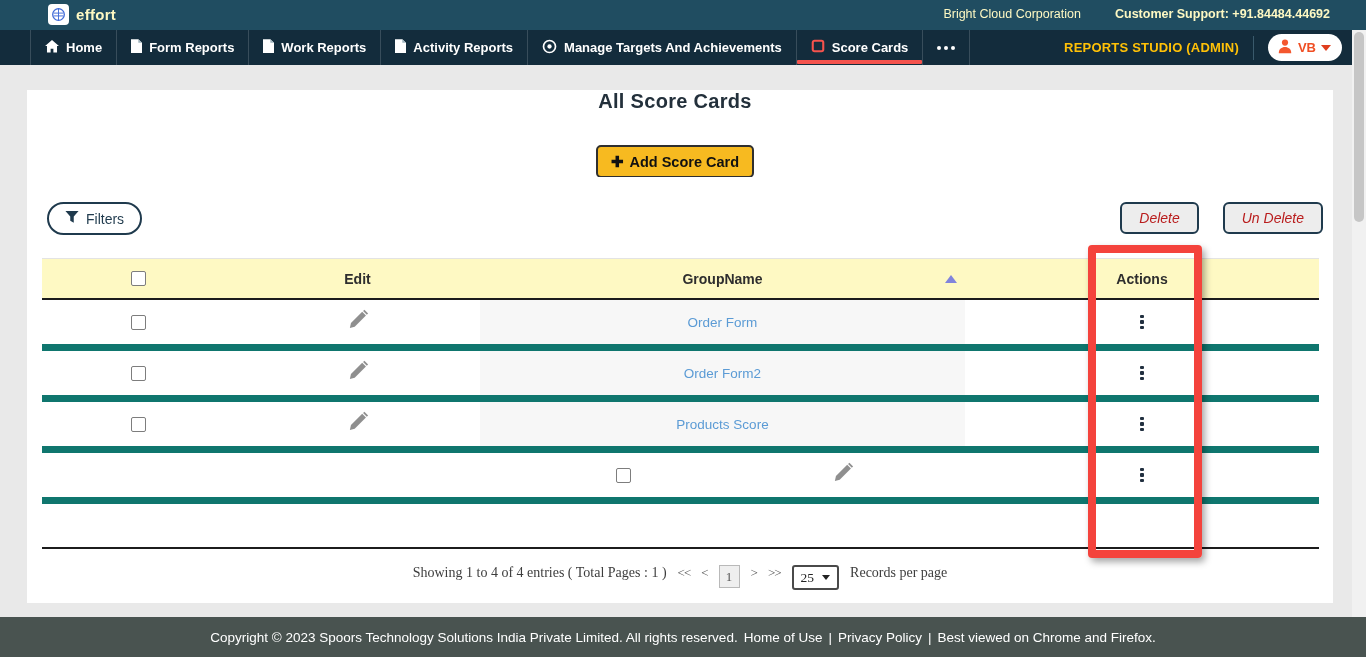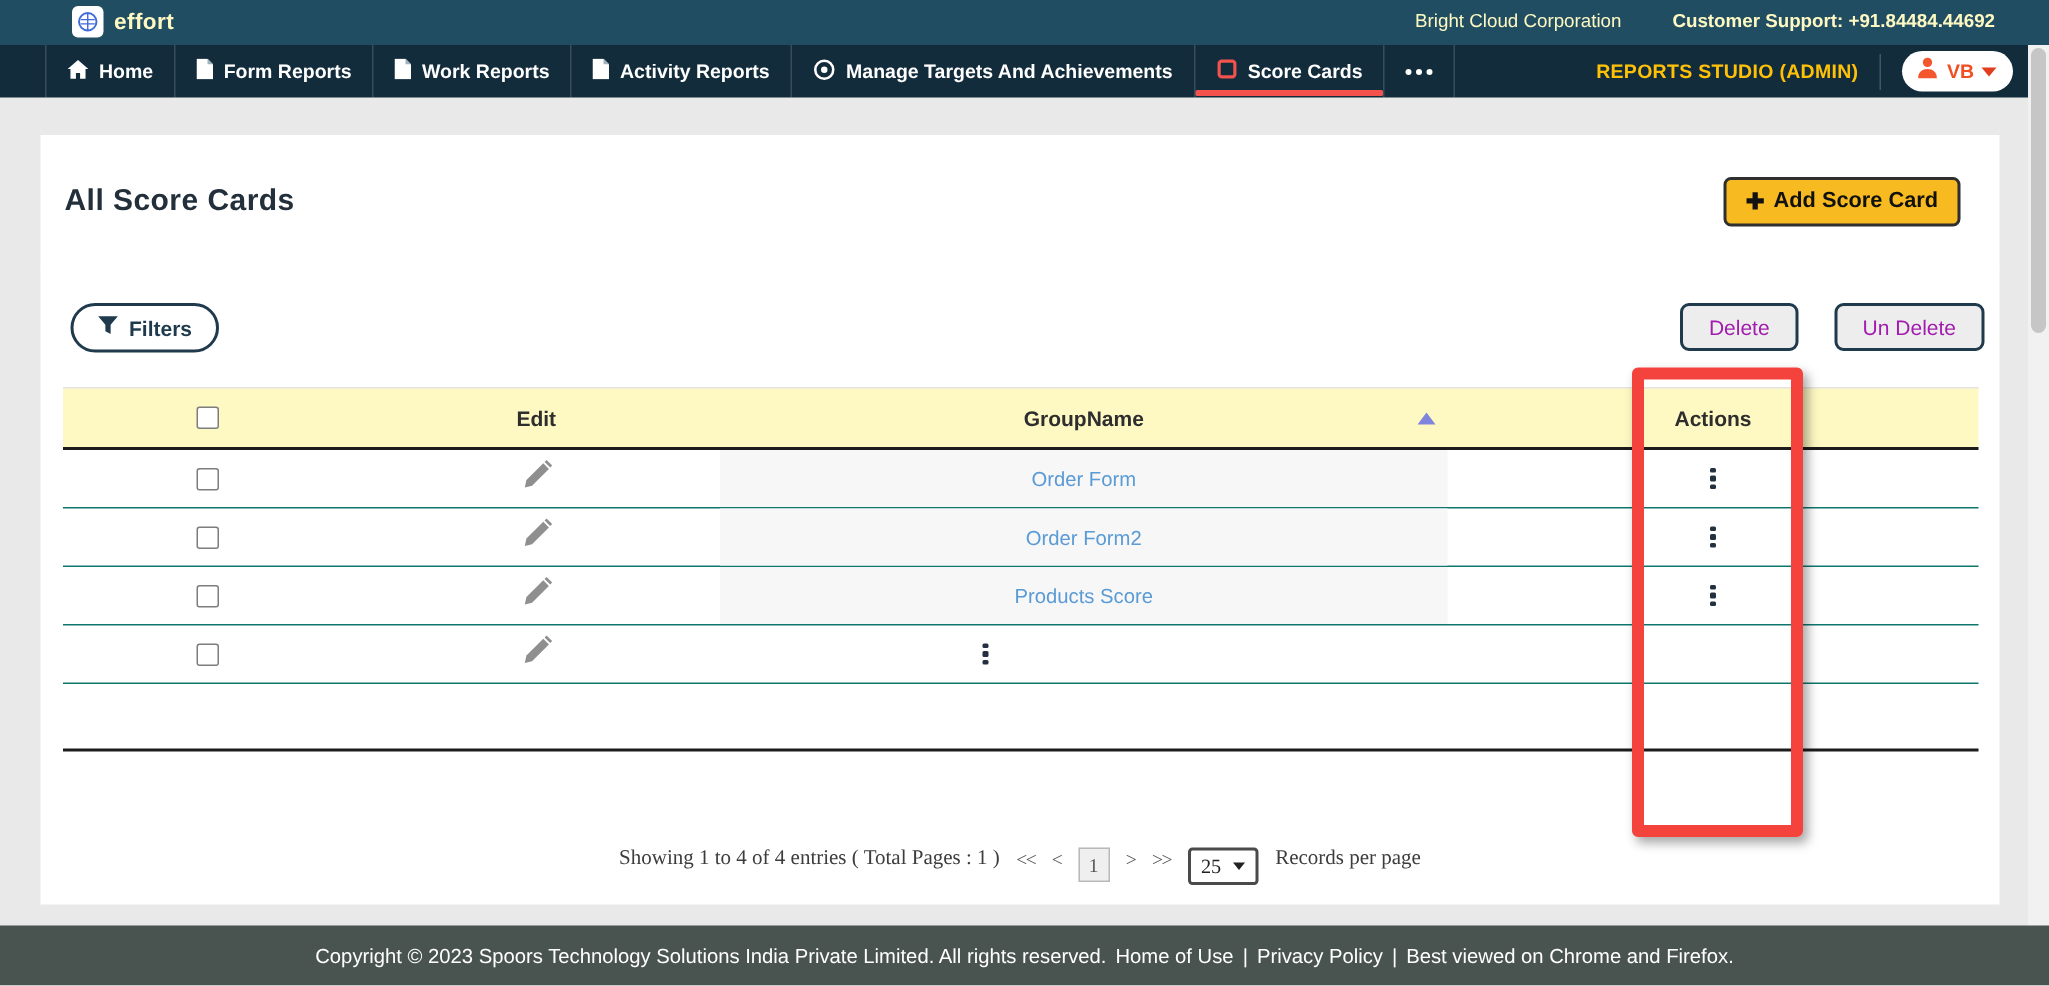--- a/index.html
+++ b/index.html
@@ -51,54 +51,54 @@
     height:27px; background:#fff; border-radius:14px; display:flex;
     align-items:center; gap:5px; padding:0 11px 0 9px; cursor:pointer;
   }
   .user-pill .initials { color:#f04e23; font-weight:700; font-size:13px; }
   .caret-down { width:0; height:0; border-left:5px solid transparent;
     border-right:5px solid transparent; border-top:6px solid #e03e1e; }
 
   
   .card { position:absolute; left:27px; width:1306px; background:#fff; }
   .card-title { top:90px; height:88px; display:flex; align-items:center;
-    justify-content:space-between; padding:0 26px 0 16px; }
+    justify-content:space-between; padding:0 26px 0 16px;flex-direction:column; }
   .page-title { font-size:20px; font-weight:600; color:#23303b; letter-spacing:.3px; }
   .add-btn {
     height:33px; background:#f7ba20; border:2px solid #2f2f2f; border-radius:5px;
     display:flex; align-items:center; gap:6px; padding:0 13px;
     font-size:14.5px; font-weight:600; color:#111; cursor:pointer;
   }
   .plus-glyph { font-size:15px; font-weight:700; line-height:1; }
 
   .card-table { top:177px; height:426px; }
 
   .filters-btn {
     position:absolute; left:20px; top:25px; height:33px; background:#fff;
     border:2px solid #1f3a4d; border-radius:17px; display:flex; align-items:center;
-    gap:7px; padding:0 16px; font-size:14px; color:#1f3a4d; cursor:pointer;font-weight:bold;
+    gap:7px; padding:0 16px; font-size:14px; color:#1f3a4d; cursor:pointer;
   }
   .bulk-btns { position:absolute; right:10px; top:25px; display:flex; gap:24px; }
   .bulk-btn {
     height:32px; padding:0 17px; background:#ededed; border:2px solid #1f3a4d;
-    border-radius:6px; font-size:14px; color:#a21caf; display:flex;
-    align-items:center; justify-content:center; cursor:pointer;
+    border-radius:6px; font-size:14px; color:#b91c1c; display:flex;
+    align-items:center; justify-content:center; cursor:pointer;font-style:italic;
   }
 
   
   .table { position:absolute; left:15px; top:81px; width:1277px; }
   .cell { display:flex; align-items:center; justify-content:center; }
   .col-check { width:193px; } .col-edit { width:245px; }
   .col-group { width:485px; position:relative; } .col-actions { width:354px; }
   .thead {
     height:42px; background:#fef9c3; border-top:1px solid #e3e3e3;
     border-bottom:2px solid #1c1c1c; display:flex; align-items:stretch;
     font-weight:700; font-size:14px; color:#2e2e2e;
   }
-  .trow { height:39px; display:flex; border-bottom:1px solid #0f766e; }
+  .trow { height:51px; display:flex; border-bottom:7px solid #0f766e;justify-content:flex-end; }
   .trow .col-group { background:#f7f7f7; }
   .group-link { color:#5b9bd5; font-size:13.5px; cursor:pointer; }
   .tspacer { height:45px; border-bottom:2px solid #1c1c1c; }
   .checkbox {
     width:15px; height:15px; border:1.5px solid #7d7d7d; border-radius:2px;
     background:#fff; cursor:pointer;
   }
   .sort-asc {
     position:absolute; right:8px; top:50%; margin-top:-4px;
     width:0; height:0; border-left:6px solid transparent;

